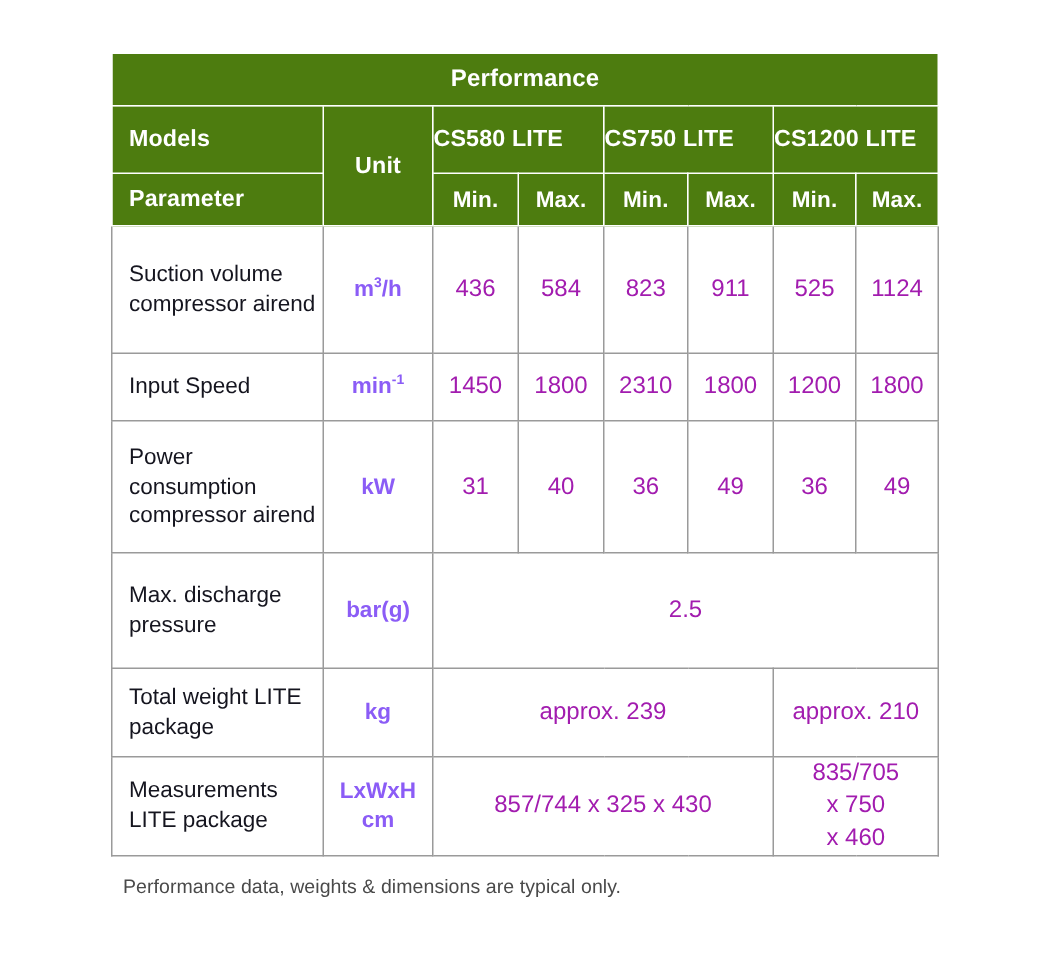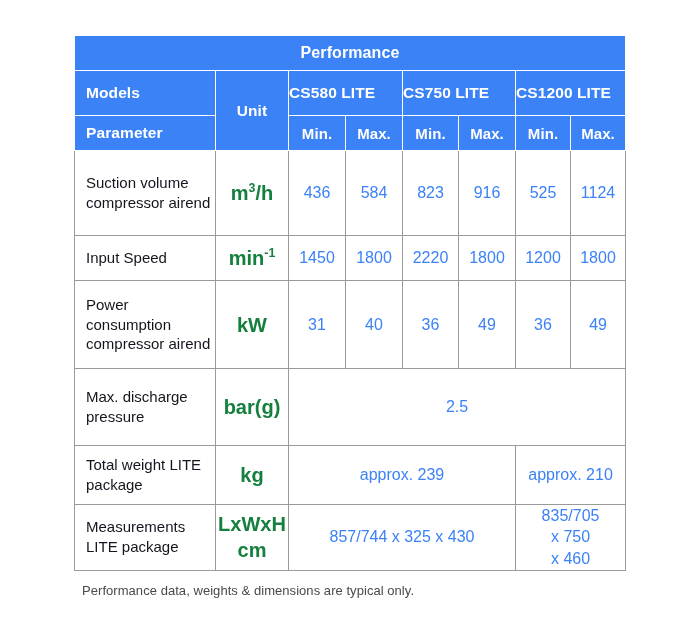--- a/index.html
+++ b/index.html
@@ -30,21 +30,21 @@
   }
 
   table.spec td, table.spec th {
     border: 1px solid #9a9a9a;
     padding: 0;
     margin: 0;
   }
 
   
   .hdr {
-    background: #3b82f6;
+    background: #4d7c0f;
     color: #ffffff;
     border-color: #ffffff !important;
     font-weight: bold;
     font-size: 15.5px;
     letter-spacing: 0.1px;
   }
   .hdr-title {
     text-align: center;
     height: 34px;
     font-size: 16px;
@@ -79,29 +79,29 @@
     vertical-align: middle;
     font-weight: normal;
     font-size: 15px;
     color: #15151f;
     line-height: 1.33;
   }
   .unit {
     text-align: center;
     vertical-align: middle;
     font-weight: bold;
-    font-size: 20px;
-    color: #15803d;
+    font-size: 15px;
+    color: #8b5cf6;
     line-height: 1.3;
   }
   .val {
     text-align: center;
     vertical-align: middle;
     font-size: 16px;
-    color: #3b82f6;
+    color: #a21caf;
     line-height: 1.35;
   }
   .val-span {
     font-size: 16px;
   }
   sup {
     font-size: 0.62em;
     vertical-align: super;
     line-height: 0;
   }
@@ -153,31 +153,31 @@
       </tr>
     </thead>
     <tbody>
 
       <tr style="height:85px">
         <td class="param">Suction volume compressor airend</td>
         <td class="unit"><span>m</span><sup>3</sup><span>/h</span></td>
         <td class="val">436</td>
         <td class="val">584</td>
         <td class="val">823</td>
-        <td class="val">916</td>
+        <td class="val">911</td>
         <td class="val">525</td>
         <td class="val">1124</td>
       </tr>
 
       <tr style="height:45px">
         <td class="param">Input Speed</td>
         <td class="unit"><span>min</span><sup>-1</sup><span></span></td>
         <td class="val">1450</td>
         <td class="val">1800</td>
-        <td class="val">2220</td>
+        <td class="val">2310</td>
         <td class="val">1800</td>
         <td class="val">1200</td>
         <td class="val">1800</td>
       </tr>
 
       <tr style="height:88px">
         <td class="param">Power consumption compressor airend</td>
         <td class="unit"><span>kW</span><sup></sup><span></span></td>
         <td class="val">31</td>
         <td class="val">40</td>

